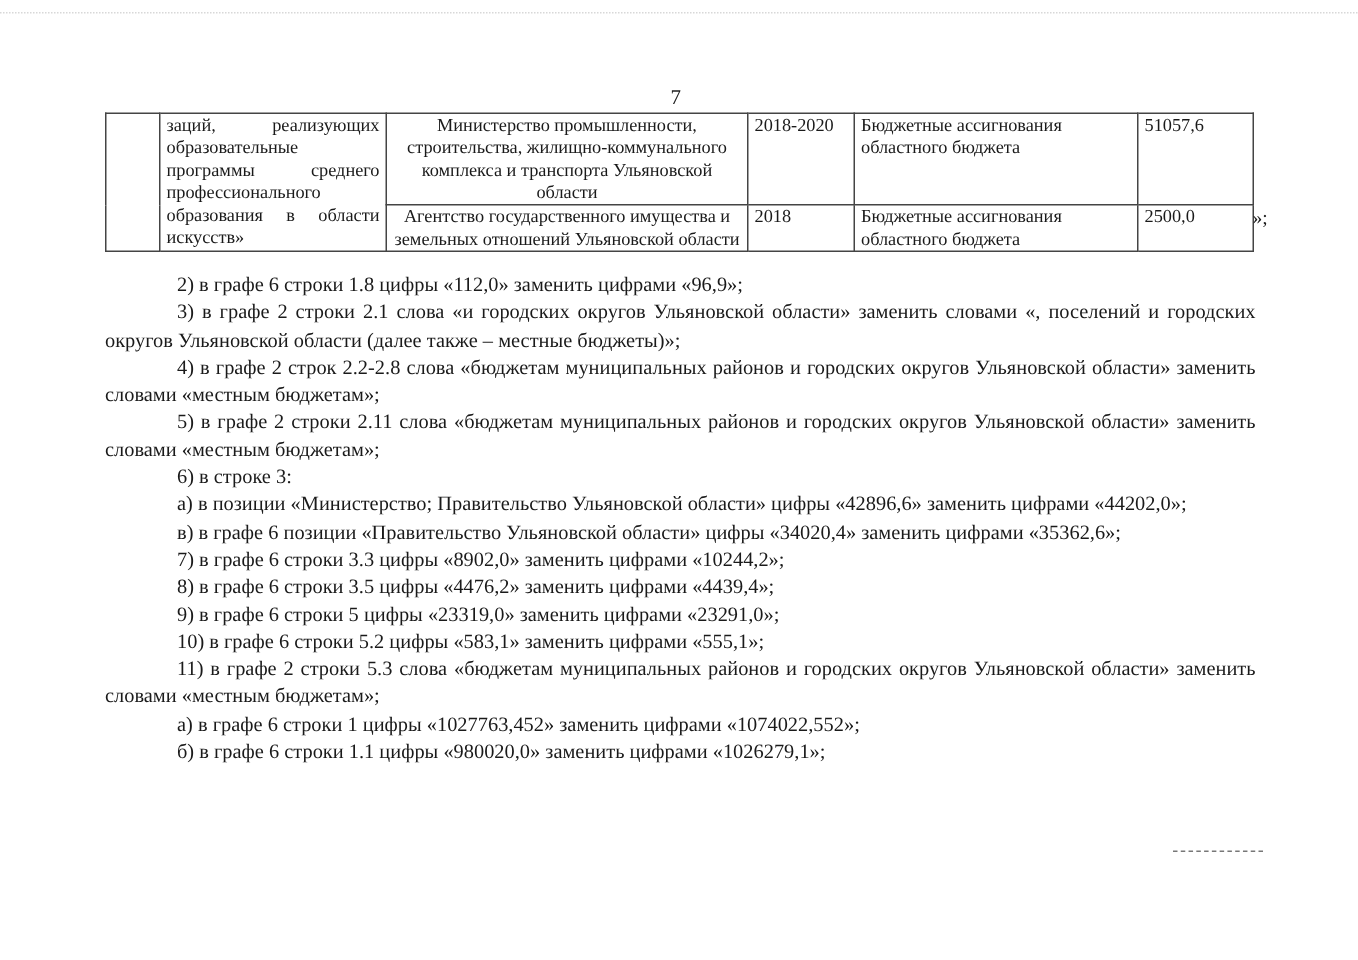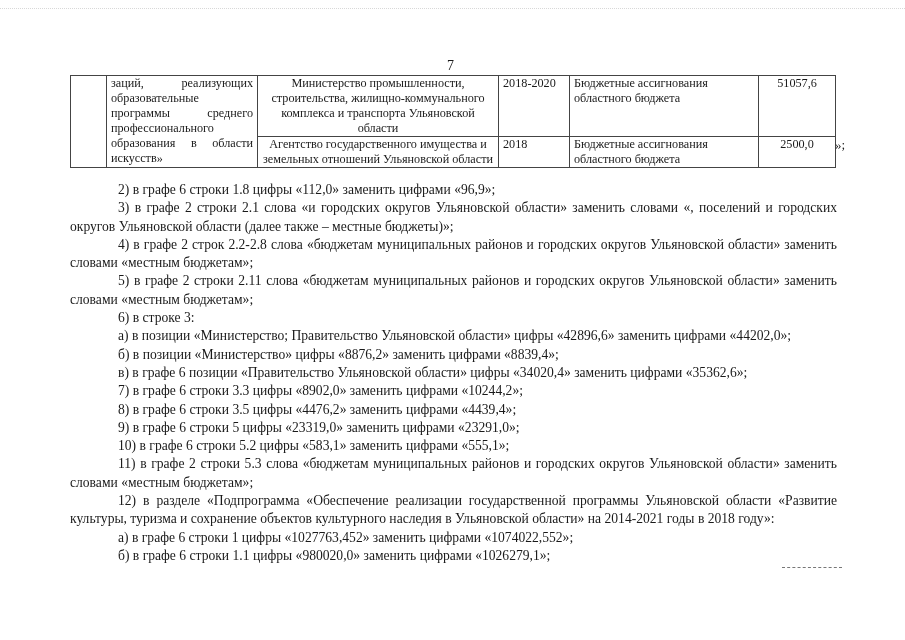--- a/index.html
+++ b/index.html
@@ -16,21 +16,21 @@
     border-collapse: collapse; font-size: 12.2px; line-height: 15px;
   }
   table.doc-table td {
     border: 1px solid #444; vertical-align: top; padding: 0 4px;
   }
   td.c1 { width: 27px; }
   td.c2 { width: 142px; text-align: justify; }
   td.c3 { width: 232px; text-align: center; padding: 0 2px; }
   td.c4 { width: 62px; }
   td.c5 { width: 180px; text-align: left; }
-  td.c6 { width: 68px; text-align: center; padding-right: 8px; }
+  td.c6 { width: 68px; text-align: left; padding-right: 8px; }
   .close-quote {
     position: absolute; left: 835px; top: 137px; font-size: 13px;
   }
   .body-text {
     position: absolute; left: 70px; top: 170px; width: 767px;
     font-size: 13.6px; line-height: 18.3px; margin-top: 11px;
   }
   .body-text p {
     margin: 0; text-indent: 48px; text-align: justify;
   }
@@ -71,25 +71,23 @@
 
 <div class="close-quote">»;</div>
 
 <div class="body-text">
   <p>2) в графе 6 строки 1.8 цифры «112,0» заменить цифрами «96,9»;</p>
   <p>3) в графе 2 строки 2.1 слова «и городских округов Ульяновской области» заменить словами «, поселений и городских округов Ульяновской области (далее также – местные бюджеты)»;</p>
   <p>4) в графе 2 строк 2.2-2.8 слова «бюджетам муниципальных районов и городских округов Ульяновской области» заменить словами «местным бюджетам»;</p>
   <p>5) в графе 2 строки 2.11 слова «бюджетам муниципальных районов и городских округов Ульяновской области» заменить словами «местным бюджетам»;</p>
   <p>6) в строке 3:</p>
   <p>а) в позиции «Министерство; Правительство Ульяновской области» цифры «42896,6» заменить цифрами «44202,0»;</p>
-  <p>б) в позиции «Министерство» цифры «8876,2» заменить цифрами «8839,4»;</p>
   <p>в) в графе 6 позиции «Правительство Ульяновской области» цифры «34020,4» заменить цифрами «35362,6»;</p>
   <p>7) в графе 6 строки 3.3 цифры «8902,0» заменить цифрами «10244,2»;</p>
   <p>8) в графе 6 строки 3.5 цифры «4476,2» заменить цифрами «4439,4»;</p>
   <p>9) в графе 6 строки 5 цифры «23319,0» заменить цифрами «23291,0»;</p>
   <p>10) в графе 6 строки 5.2 цифры «583,1» заменить цифрами «555,1»;</p>
   <p>11) в графе 2 строки 5.3 слова «бюджетам муниципальных районов и городских округов Ульяновской области» заменить словами «местным бюджетам»;</p>
-  <p>12) в разделе «Подпрограмма «Обеспечение реализации государственной программы Ульяновской области «Развитие культуры, туризма и сохранение объектов культурного наследия в Ульяновской области» на 2014-2021 годы в 2018 году»:</p>
   <p>а) в графе 6 строки 1 цифры «1027763,452» заменить цифрами «1074022,552»;</p>
   <p>б) в графе 6 строки 1.1 цифры «980020,0» заменить цифрами «1026279,1»;</p>
 </div>
 
 <div class="margin-dash"></div>
 
 </body></html>

